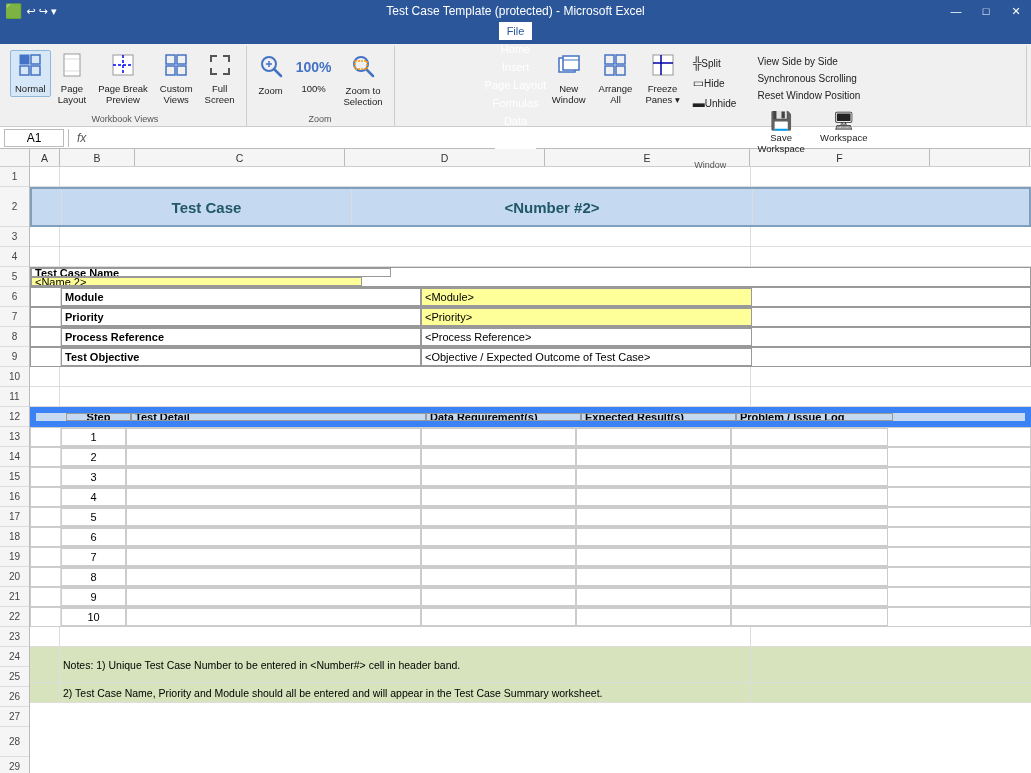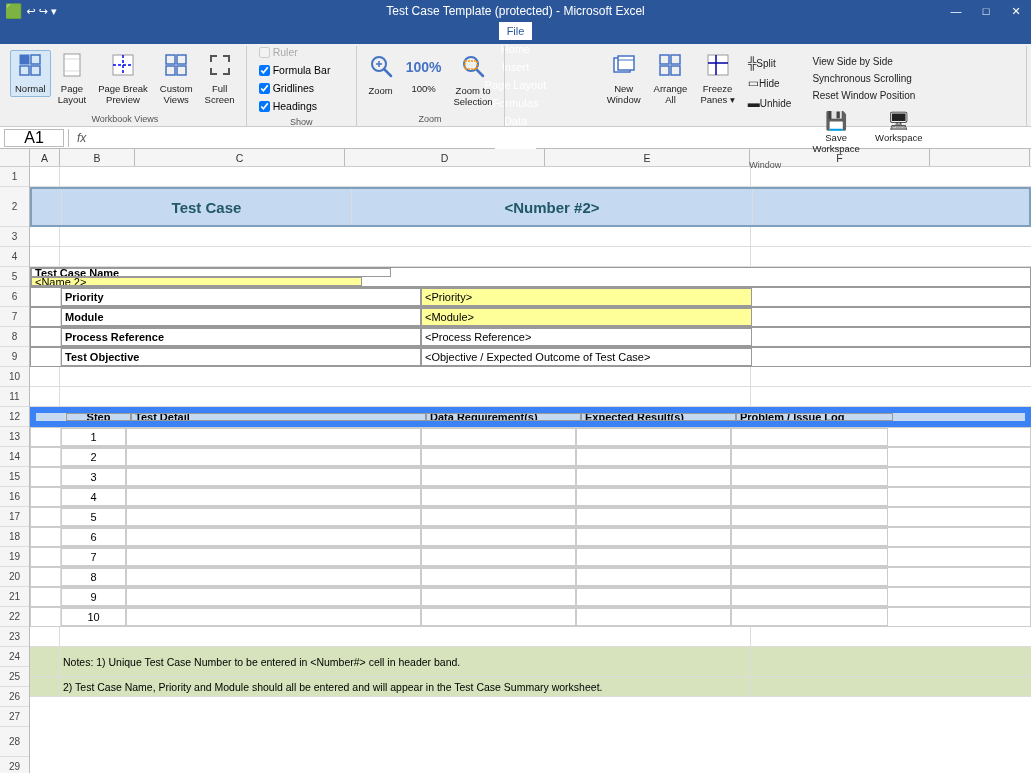--- a/index.html
+++ b/index.html
@@ -135,21 +135,21 @@
       height: 22px;
       border-bottom: 1px solid #bbb;
       background: white;
       padding: 0 4px;
       gap: 4px;
     }
     .cell-ref-box {
       width: 60px;
       height: 18px;
       border: 1px solid #bbb;
-      font-size: 16px;
+      font-size: 12px;
       padding: 0 3px;
       text-align: center;
     }
     .formula-bar-divider {
       width: 1px;
       height: 18px;
       background: #bbb;
     }
     .fx-label {
       font-style: italic;
@@ -317,41 +317,20 @@
                 <polyline points="21,15 21,21 15,21" fill="none" stroke="#555" stroke-width="2"></polyline>
                 <polyline points="9,21 3,21 3,15" fill="none" stroke="#555" stroke-width="2"></polyline>
               </svg>
           </div>
           <div class="label">Full<br>Screen</div>
         </div>
       </div>
       <div class="ribbon-group-label">Workbook Views</div>
     </div>
 
-    <div class="show-group" style="border-right:1px solid #ccc; padding: 4px 10px; min-width:110px;">
-      <div style="flex:1; display:flex; flex-direction:column; justify-content:center; gap:4px;">
-        <label class="ribbon-checkbox">
-          <input type="checkbox" disabled="" style=""> 
-            <span style="color:#aaa;">Ruler</span>
-        </label>
-        <label class="ribbon-checkbox">
-          <input type="checkbox" checked="" style=""> 
-            <span>Formula Bar</span>
-        </label>
-        <label class="ribbon-checkbox">
-          <input type="checkbox" checked="" style=""> 
-            <span>Gridlines</span>
-        </label>
-        <label class="ribbon-checkbox">
-          <input type="checkbox" checked="" style=""> 
-            <span>Headings</span>
-        </label>
-      </div>
-      <div class="ribbon-group-label">Show</div>
-    </div>
 
     <div class="ribbon-group">
       <div class="ribbon-group-items">
         <div class="ribbon-btn">
           <div class="icon">
             <svg width="26" height="26" viewBox="0 0 26 26">
                 <circle cx="11" cy="11" r="7" fill="none" stroke="#4472c4" stroke-width="2"></circle>
                 <line x1="16" y1="16" x2="23" y2="23" stroke="#4472c4" stroke-width="2.5" stroke-linecap="round"></line>
                 <line x1="8" y1="11" x2="14" y2="11" stroke="#4472c4" stroke-width="1.5"></line>
                 <line x1="11" y1="8" x2="11" y2="14" stroke="#4472c4" stroke-width="1.5"></line>
@@ -527,28 +506,28 @@
     </div>
 
     <div class="grid-row" style="border:1px solid #999;flex-direction:column;">
       <div class="grid-cell c-a"></div>
       <div class="grid-cell bold-cell" style="width:360px; border:1px solid #999;">Test Case Name</div>
       <div class="grid-cell yellow-cell" style="width:331px; border:1px solid #999;">&lt;Name 2&gt;</div>
     </div>
 
     <div class="grid-row" style="border:1px solid #999;">
       <div class="grid-cell c-a"></div>
+      <div class="grid-cell bold-cell" style="width:360px; border:1px solid #999;">Module</div>
+      <div class="grid-cell yellow-cell" style="width:331px; border:1px solid #999;">&lt;Module&gt;</div>
+    </div>
+
+    <div class="grid-row" style="border:1px solid #999;">
+      <div class="grid-cell c-a"></div>
       <div class="grid-cell bold-cell" style="width:360px; border:1px solid #999;">Priority</div>
       <div class="grid-cell yellow-cell" style="width:331px; border:1px solid #999;">&lt;Priority&gt;</div>
-    </div>
-
-    <div class="grid-row" style="border:1px solid #999;">
-      <div class="grid-cell c-a"></div>
-      <div class="grid-cell bold-cell" style="width:360px; border:1px solid #999;">Module</div>
-      <div class="grid-cell yellow-cell" style="width:331px; border:1px solid #999;">&lt;Module&gt;</div>
     </div>
 
     <div class="grid-row" style="border:1px solid #999;">
       <div class="grid-cell c-a"></div>
       <div class="grid-cell bold-cell" style="width:360px; border:1px solid #999;">Process Reference</div>
       <div class="grid-cell" style="width:331px; border:1px solid #999;">&lt;Process Reference&gt;</div>
     </div>
 
 
     <div class="grid-row" style="border:1px solid #999;">
@@ -655,21 +634,21 @@
       <div class="grid-cell" style="width:155px; border:1px solid #ccc;"></div>
       <div class="grid-cell" style="width:155px; border:1px solid #ccc;"></div>
       <div class="grid-cell" style="width:157px; border:1px solid #ccc;"></div>
     </div>
 
     <div class="grid-row">
       <div class="grid-cell c-a"></div>
       <div class="grid-cell" style="width:691px;"></div>
     </div>
 
-    <div class="grid-row notes-cell" style="height:30px; background:#d6e3bc;">
+    <div class="grid-row notes-cell" style="height:36px; background:#d6e3bc;">
       <div class="grid-cell c-a notes-cell"></div>
       <div class="grid-cell notes-cell" style="width:691px;">Notes:   1) Unique Test Case Number to be entered in &lt;Number#&gt; cell in header band.</div>
     </div>
     <div class="grid-row notes-cell" style="background:#d6e3bc;">
       <div class="grid-cell c-a notes-cell"></div>
       <div class="grid-cell notes-cell" style="width:691px;">          2) Test Case Name, Priority and Module should all be entered and will appear in the Test Case Summary worksheet.</div>
     </div>
   </div>
 </div>
 

